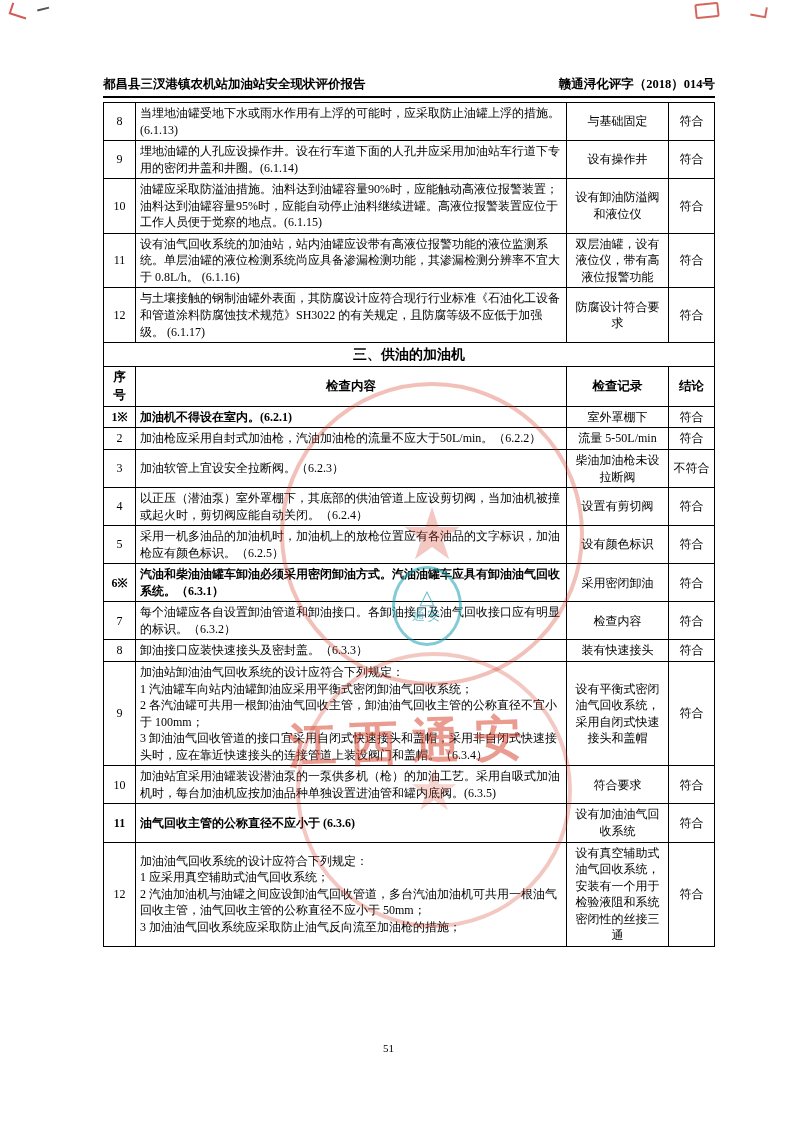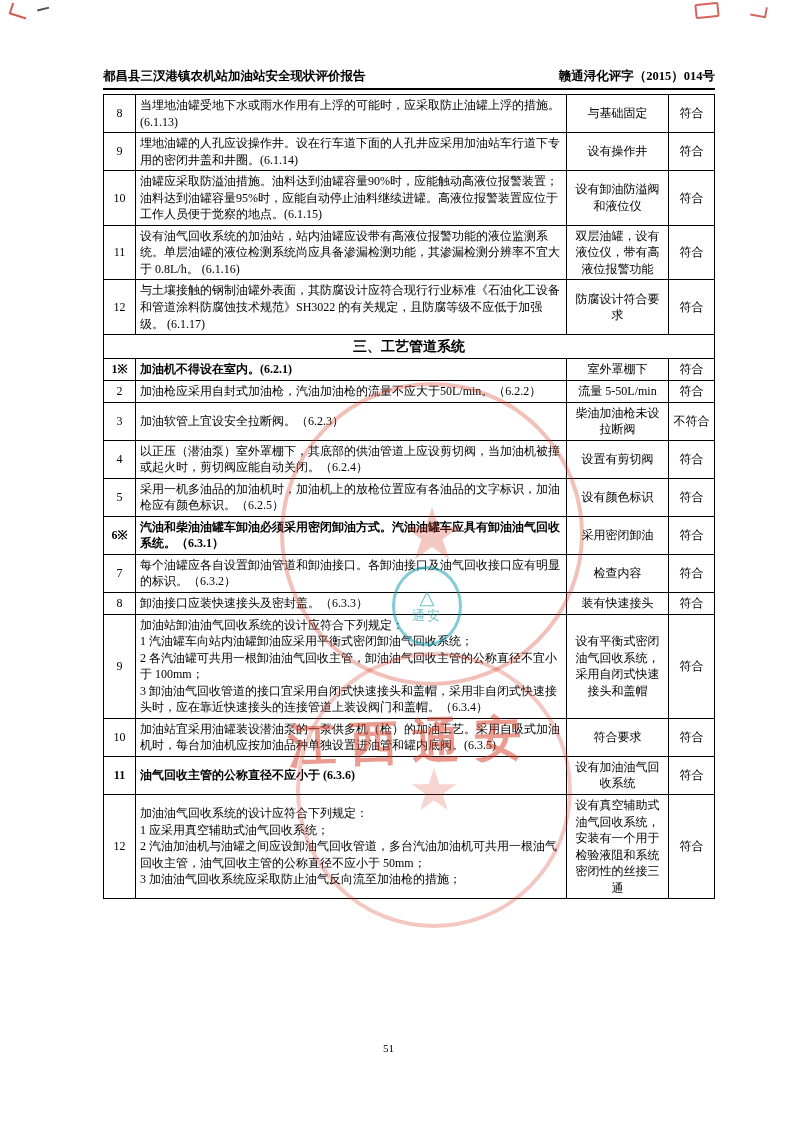--- a/index.html
+++ b/index.html
@@ -4,21 +4,21 @@
 <style>
   html,body { margin:0; padding:0; background:#ffffff; }
   .page {
     position:relative;
     width:793px; height:1122px;
     background:#ffffff;
     font-family:"Liberation Serif","DejaVu Serif",serif;
     color:#000;
     overflow:hidden;
   }
-  .content { position:absolute; left:103px; top:68px; width:612px; }
+  .content { position:absolute; left:103px; top:76px; width:612px; }
   .header {
     display:flex; justify-content:space-between; align-items:flex-end;
     font-weight:bold; font-size:12.5px;
     border-bottom:2px solid #000; padding-bottom:3px; margin-bottom:4px;
   }
   table.checklist {
     border-collapse:collapse; width:100%; table-layout:fixed;
     font-size:12px;
   }
   table.checklist td {
@@ -93,21 +93,21 @@
 <div class="page">
 
   <div class="mark mark-tl1"></div>
   <div class="mark mark-tl2"></div>
   <div class="mark mark-tr1"></div>
   <div class="mark mark-tr2"></div>
 
   <div class="content">
     <div class="header">
       <span>都昌县三汊港镇农机站加油站安全现状评价报告</span>
-      <span>赣通浔化评字（2015）014号</span>
+      <span>赣通浔化评字（2018）014号</span>
     </div>
 
     <table class="checklist">
       <colgroup>
         <col style="width:32px">
         <col>
         <col style="width:102px">
         <col style="width:46px">
       </colgroup>
       <tbody id="table-body">
@@ -135,21 +135,27 @@
             <td class="cell-record">双层油罐，设有液位仪，带有高液位报警功能</td>
             <td class="cell-result">符合</td>
           </tr>
           <tr>
             <td class="cell-no">12</td>
             <td class="cell-content">与土壤接触的钢制油罐外表面，其防腐设计应符合现行行业标准《石油化工设备和管道涂料防腐蚀技术规范》SH3022 的有关规定，且防腐等级不应低于加强级。 (6.1.17)</td>
             <td class="cell-record">防腐设计符合要求</td>
             <td class="cell-result">符合</td>
           </tr>
           <tr>
-            <td colspan="4" class="section-title">三、工艺管道系统</td>
+            <td colspan="4" class="section-title">三、供油的加油机</td>
+          </tr>
+          <tr>
+            <td class="head">序号</td>
+            <td class="head">检查内容</td>
+            <td class="head">检查记录</td>
+            <td class="head">结论</td>
           </tr>
           <tr>
             <td class="cell-no bold">1※</td>
             <td class="cell-content bold">加油机不得设在室内。(6.2.1)</td>
             <td class="cell-record">室外罩棚下</td>
             <td class="cell-result">符合</td>
           </tr>
           <tr>
             <td class="cell-no">2</td>
             <td class="cell-content">加油枪应采用自封式加油枪，汽油加油枪的流量不应大于50L/min。（6.2.2）</td>

